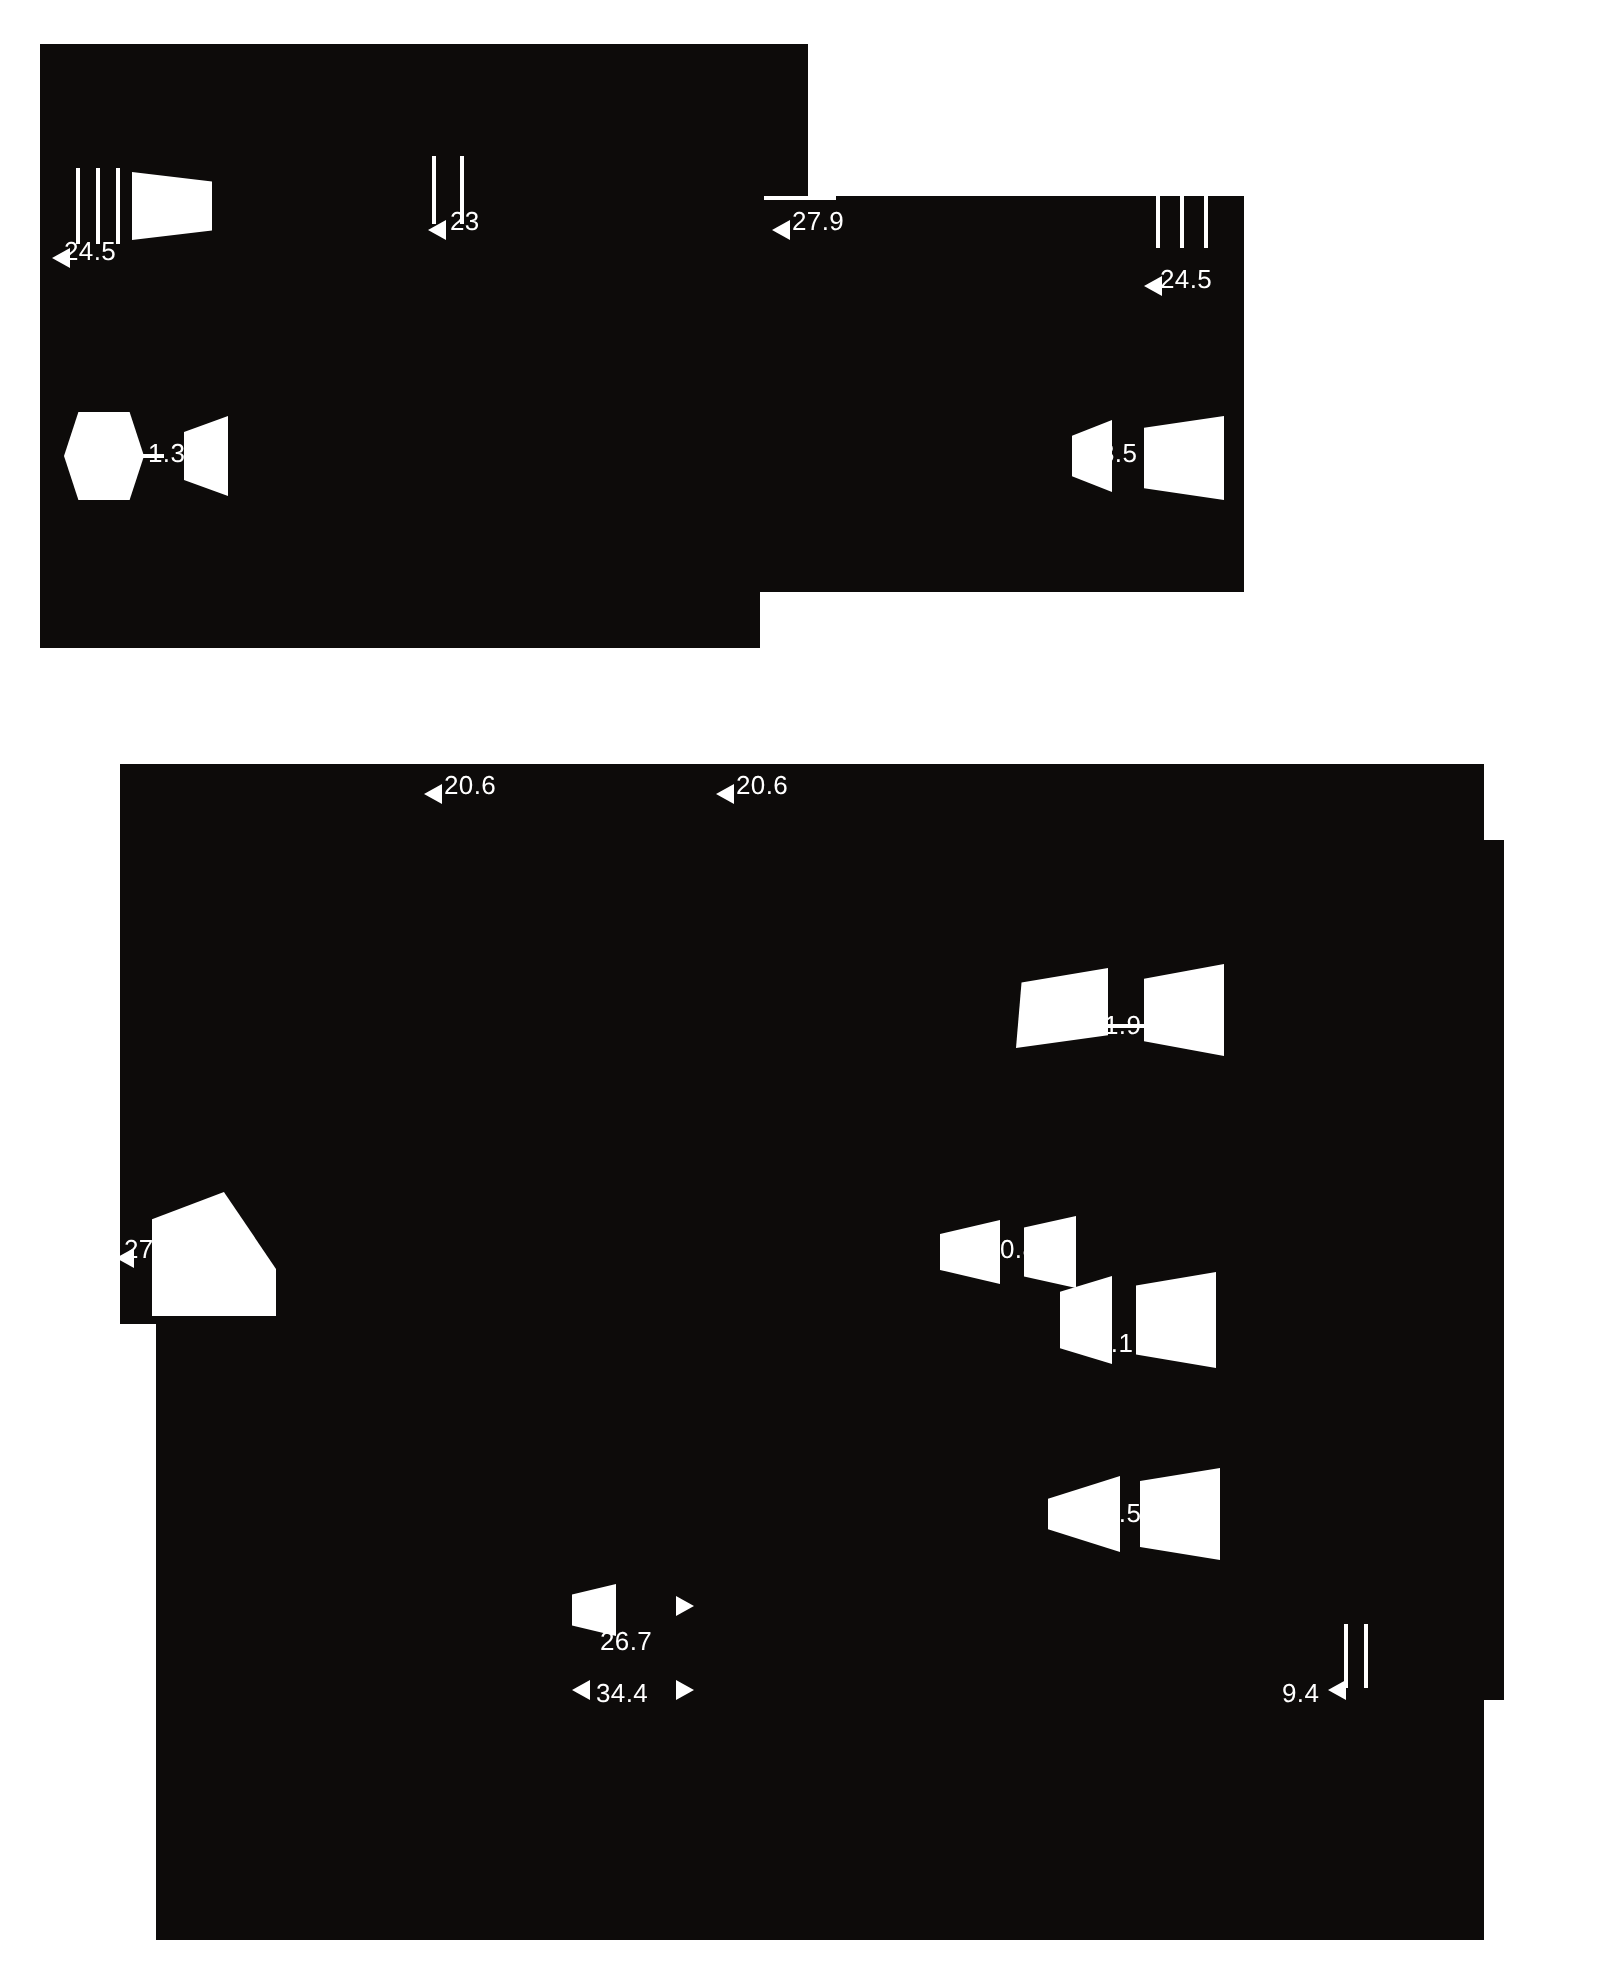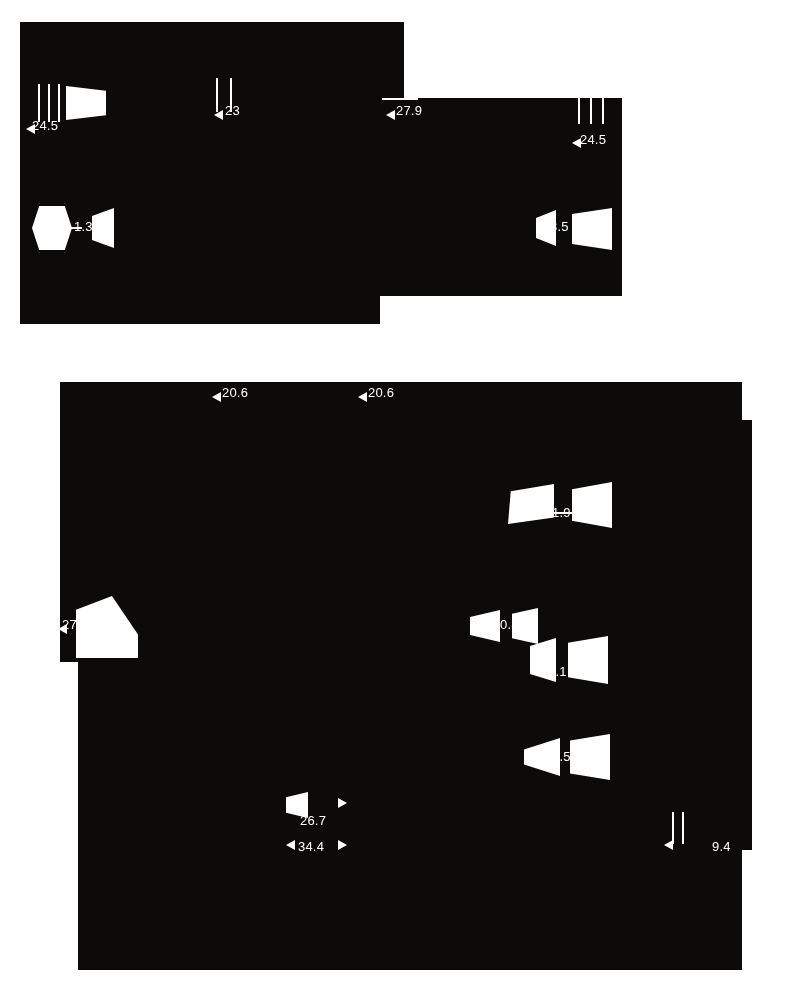--- a/index.html
+++ b/index.html
@@ -164,16 +164,16 @@
 
     <div class="dim" style="left:222px; top:386px;">20.6</div>
     <div class="dim" style="left:368px; top:386px;">20.6</div>
     <div class="dim" style="left:552px; top:506px;">1.9</div>
     <div class="dim" style="left:62px; top:618px;">27.9</div>
     <div class="dim" style="left:500px; top:618px;">0.8</div>
     <div class="dim" style="left:548px; top:635px;margin-top:30px;">9.1</div>
     <div class="dim" style="left:552px; top:750px;">6.5</div>
     <div class="dim" style="left:300px; top:800px;margin-top:14px;">26.7</div>
     <div class="dim" style="left:298px; top:840px;">34.4</div>
-    <div class="dim" style="left:712px; top:840px;">9.4</div>
+    <div class="dim" style="left:641px; top:840px;">9.4</div>
   </div>
 
 </div>
 
 </body></html>

